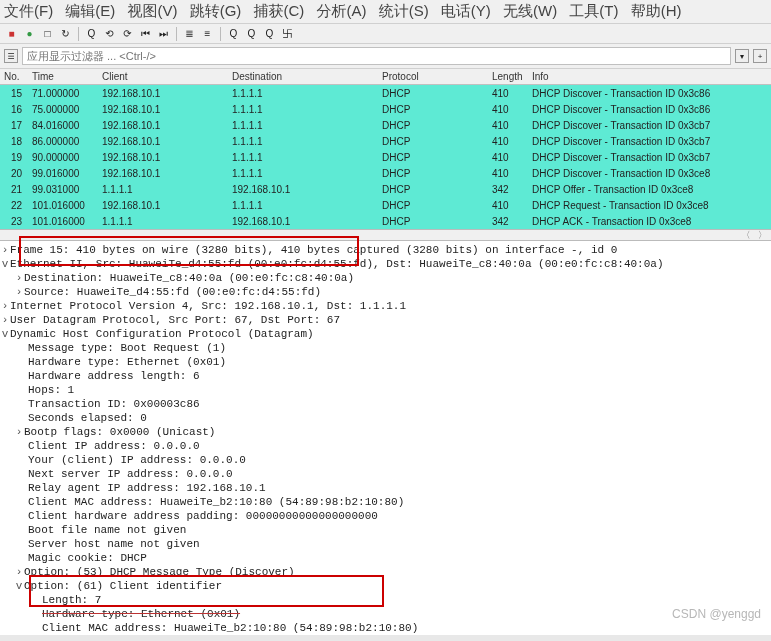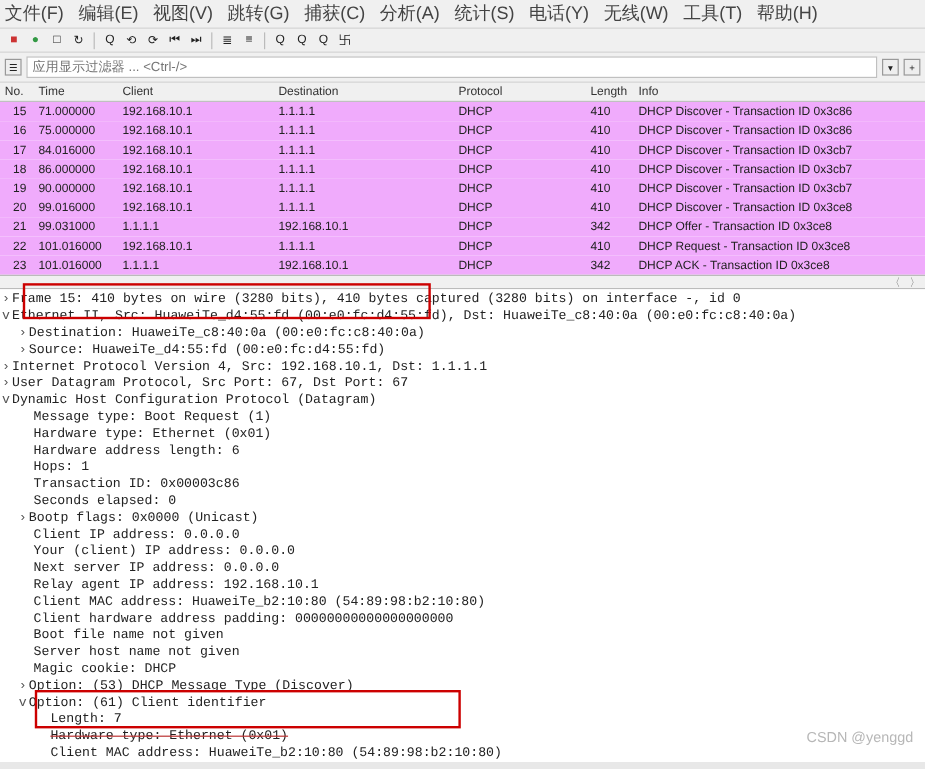--- a/index.html
+++ b/index.html
@@ -84,21 +84,21 @@
   }
   .packet-header > div, .packet-row > div {
     padding-left: 4px;
     white-space: nowrap;
     overflow: hidden;
   }
   .packet-list {
     background: #fff;
   }
   .packet-row {
-    background: #f0abfc;
+    background: #5eead4;
     border: none;
     color: #222;
     font-size: 10px;
   }
   .packet-row > div:first-child { text-align: right; padding-right: 6px; }
   .divider-bar {
     height: 12px;
     background: #f0f0f0;
     border-top: 1px solid #bbb;
     border-bottom: 1px solid #bbb;

